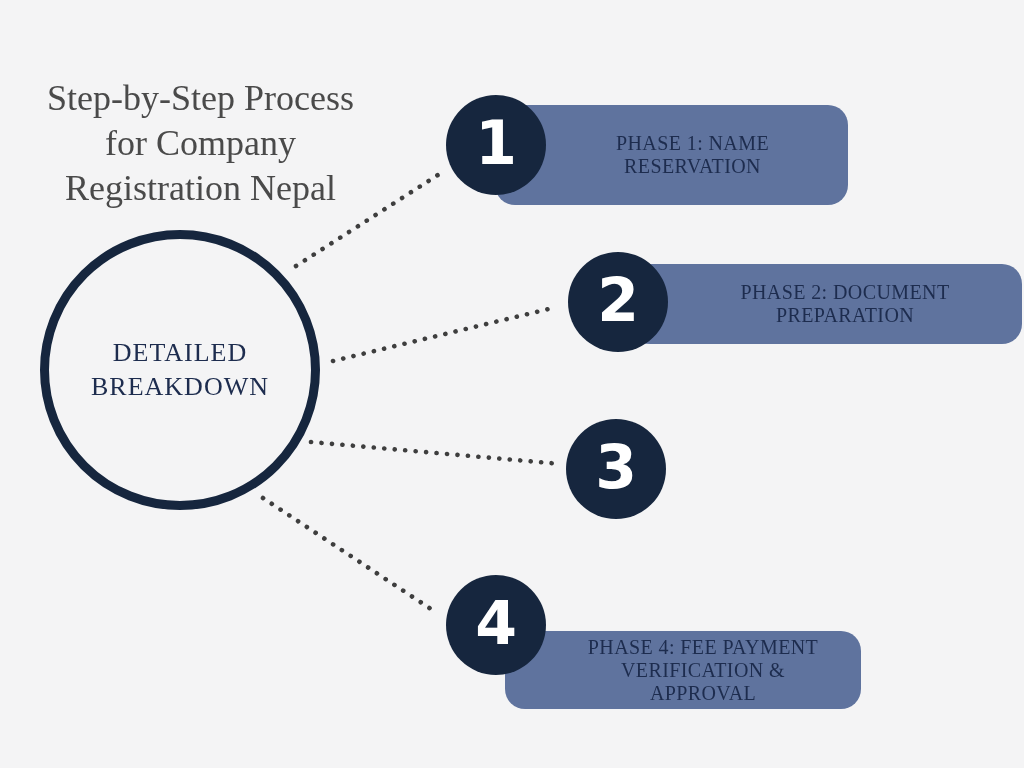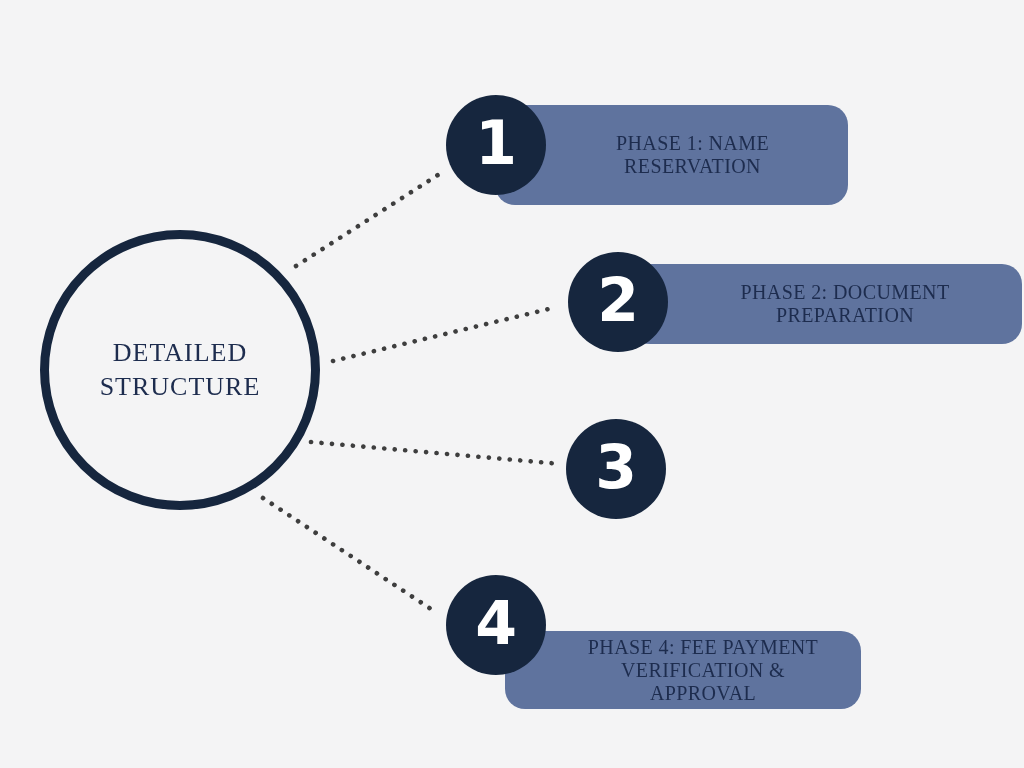--- a/index.html
+++ b/index.html
@@ -116,24 +116,27 @@
 
 <div class="canvas">
 
   <svg class="connectors" viewBox="0 0 1024 768" xmlns="http://www.w3.org/2000/svg">
     <line x1="296" y1="266" x2="441" y2="173"></line>
     <line x1="333" y1="361" x2="557" y2="307"></line>
     <line x1="311" y1="442" x2="561" y2="464"></line>
     <line x1="263" y1="498" x2="437" y2="613"></line>
   </svg>
 
+  <h1 class="title">Step-by-Step Process
+for Company
+Registration Nepal</h1>
 
   <div class="center-circle">
     <div class="center-label">DETAILED
-STRUCTURE</div>
+BREAKDOWN</div>
   </div>
 
   <div class="pill pill-1">
     <span class="pill-label">PHASE 1: NAME
 RESERVATION</span>
   </div>
   <div class="num-circle num-1">
     <span>1</span>
   </div>
 

